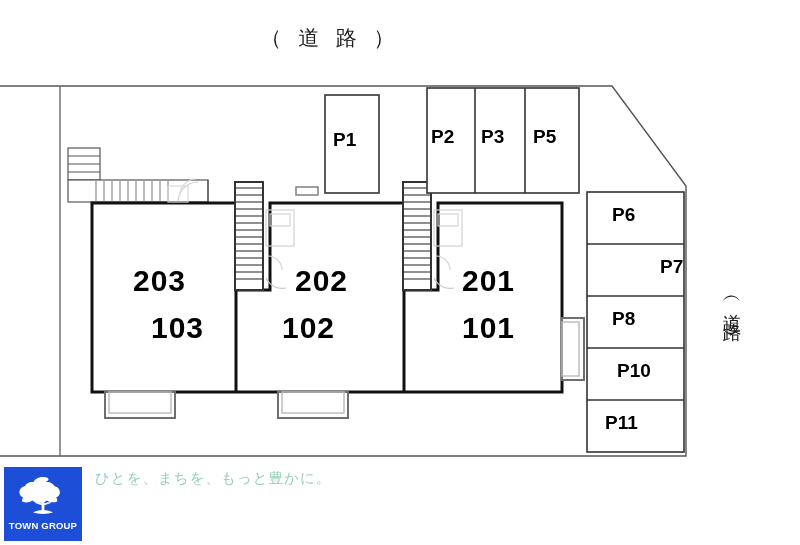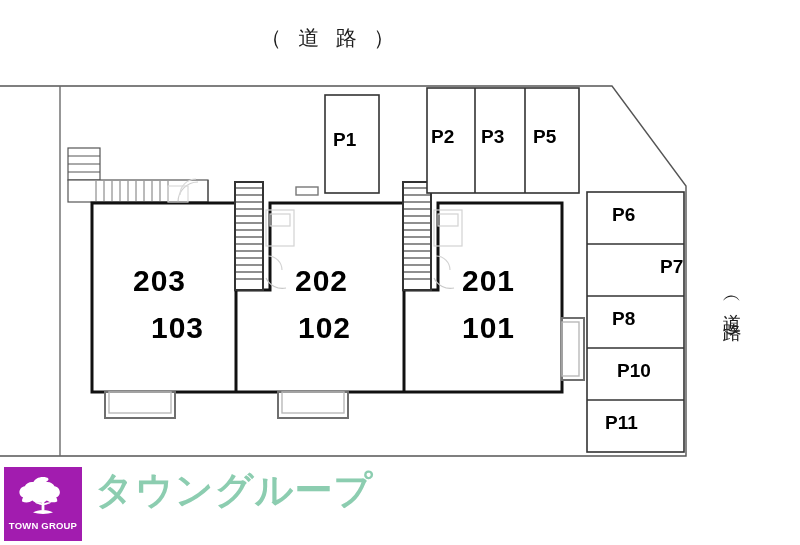--- a/index.html
+++ b/index.html
@@ -90,21 +90,21 @@
     height: 84px;
     background: #ffffff;
   }
 
   #logo-mark {
     position: absolute;
     left: 4px;
     top: 6px;
     width: 78px;
     height: 74px;
-    background: #a21caf;
+    background: #1d4ed8;
     display: flex;
     flex-direction: column;
     align-items: center;
     justify-content: flex-start;
   }
 
   #logo-tree {
     margin-top: 6px;
   }
 
@@ -293,39 +293,39 @@
   <div class="txt plabel" style="left:612px; top:205px;">P6</div>
   <div class="txt plabel" style="left:612px; top:257px;margin-left:48px;">P7</div>
   <div class="txt plabel" style="left:612px; top:309px;">P8</div>
   <div class="txt plabel" style="left:605px; top:361px;margin-left:12px;">P10</div>
   <div class="txt plabel" style="left:605px; top:413px;">P11</div>
 
   <div class="txt unit-num" style="left:133px; top:266px;">203</div>
   <div class="txt unit-num" style="left:127px; top:313px;margin-left:24px;">103</div>
 
   <div class="txt unit-num" style="left:295px; top:266px;">202</div>
-  <div class="txt unit-num" style="left:298px; top:313px;">102</div>
+  <div class="txt unit-num" style="left:282px; top:313px;">102</div>
 
   <div class="txt unit-num" style="left:462px; top:266px;">201</div>
   <div class="txt unit-num" style="left:462px; top:313px;">101</div>
 
   <div id="footer">
 
     <div id="logo-mark">
       <svg id="logo-tree" width="56" height="46" viewBox="0 0 56 46">
         <g fill="#ffffff">
           <path d="M28 4c-5 0-8 2.2-9.6 5-3.6-.6-7.2 1-8.6 4.2-3.2.6-5.4 3-5.4 6 0 2.4 1.5 4.5 3.8 5.4-.9 1.1-1.3 2.4-1.1 3.8 3.4 1.6 7.4 1.2 10.3-.9 1.6 1.6 3.9 2.4 6.2 2.3l.3 0 .9 0c2.6.2 5.2-.7 7-2.4 2.9 2.2 7 2.6 10.4 1 .2-1.4-.2-2.7-1.1-3.8 2.3-.9 3.8-3 3.8-5.4 0-3-2.2-5.4-5.4-6-1.4-3.2-5-4.8-8.6-4.2C36 6.2 33 4 28 4z"></path>
           <path d="M26.6 24h2.8v13h-2.8z"></path>
           <path d="M28 37c-4 0-7.6 1-10 2.6 3 .9 6.4 1.4 10 1.4s7-.5 10-1.4C35.6 38 32 37 28 37z"></path>
           <path d="M27 30.5c-2.6-1.1-5-1.3-7.2-1 2 1.3 4.4 2.2 7.2 2.5z"></path>
           <path d="M29 30.5c2.6-1.1 5-1.3 7.2-1-2 1.3-4.4 2.2-7.2 2.5z"></path>
         </g>
       </svg>
       <div id="logo-mark-text">TOWN GROUP</div>
     </div>
 
     <div id="logo-words">
-      <div id="brandname">タウングループ</div>
+      <div id="tagline">ひとを、まちを、もっと豊かに。</div>
     </div>
 
   </div>
 
 </div>
 
 </body></html>

